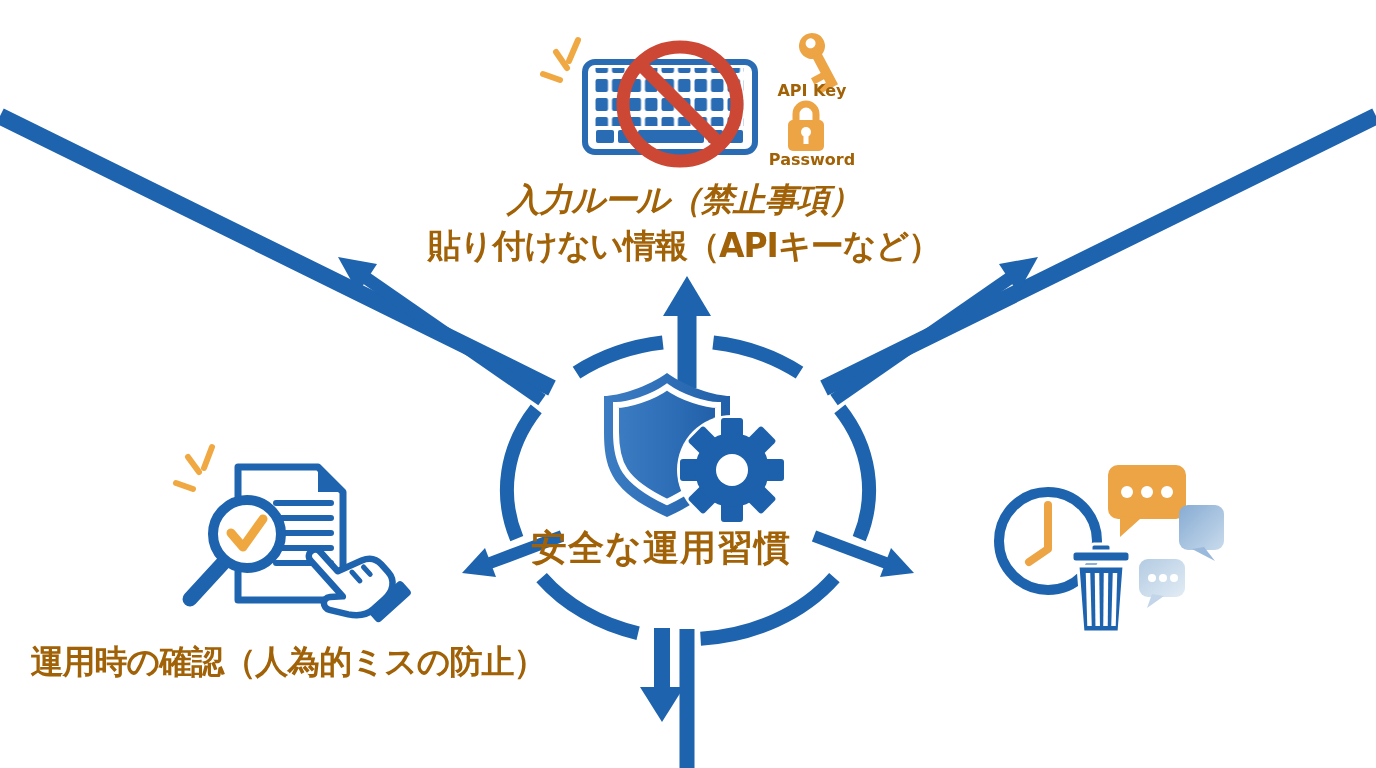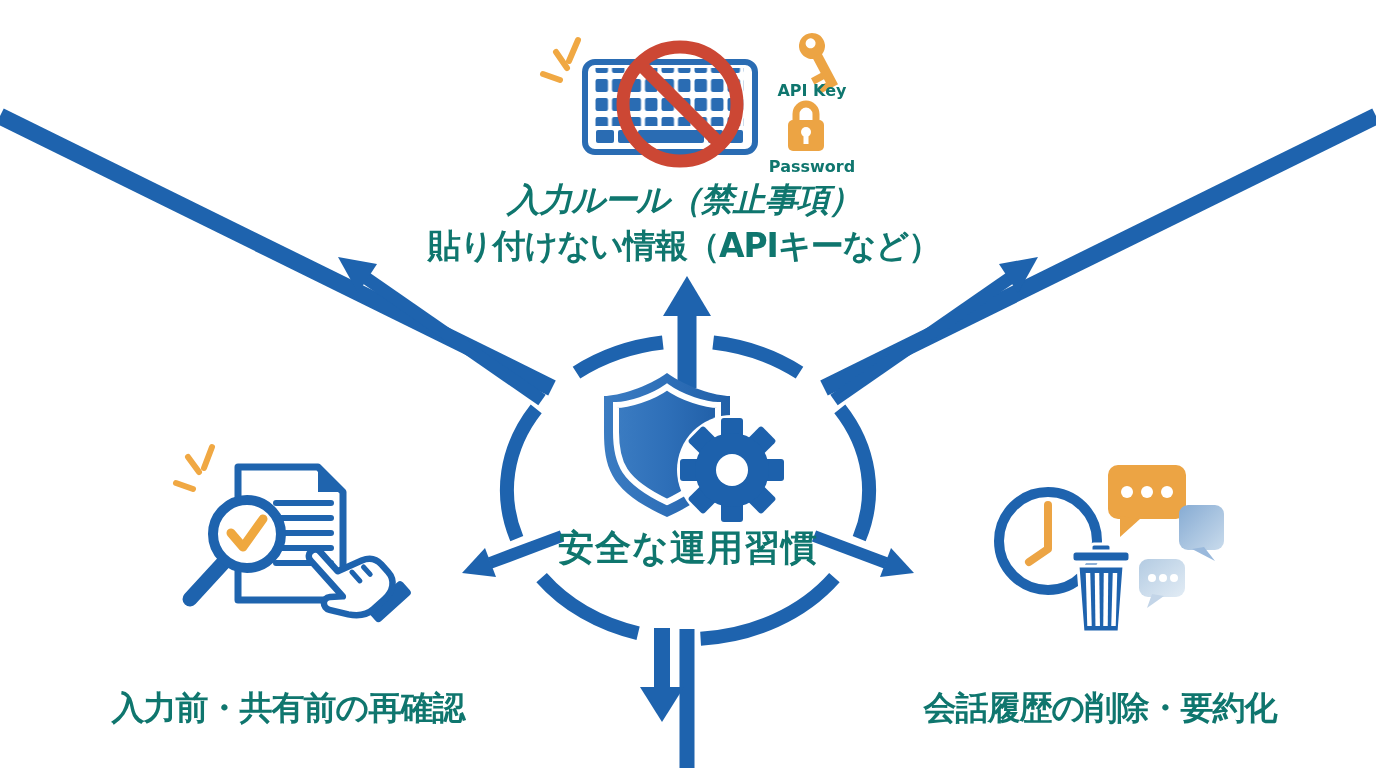--- a/index.html
+++ b/index.html
@@ -1,20 +1,20 @@
 <!DOCTYPE html>
 <html><head>
 <meta charset="utf-8">
 <style>
   html,body{margin:0;padding:0;background:#fff;}
   body{width:1376px;height:768px;position:relative;overflow:hidden;
        font-family:"DejaVu Sans","Liberation Sans",sans-serif;}
   .stage{position:absolute;inset:0;width:1376px;height:768px;}
   svg.art{position:absolute;left:0;top:0;}
-  .label{position:absolute;color:#0f766e;font-weight:800;text-align:center;white-space:nowrap;line-height:1.15;}
+  .label{position:absolute;color:#a16207;font-weight:800;text-align:center;white-space:nowrap;line-height:1.15;}
   .t-title{font-size:33px;letter-spacing:-1px;}
   .t-sub{font-size:33px;letter-spacing:-1px;}
   .hub-label{font-size:36px;letter-spacing:1px;}
   .tag{font-size:16px;font-weight:700;}
 </style>
 </head>
 <body>
 
 <div class="stage">
 
@@ -202,21 +202,20 @@
       <line x1="1106" y1="573" x2="1105.5" y2="626"></line>
       <line x1="1115" y1="573" x2="1113.5" y2="626"></line>
     </g>
   </g>
 </svg>
 
 <div class="label t-title" style="left:384px;top:181px;width:600px;font-style:italic;">入力ルール（禁止事項）</div>
 <div class="label t-sub" style="left:384px;top:227px;width:600px;">貼り付けない情報（APIキーなど）</div>
 
 <div class="label tag" style="left:757px;top:82px;width:110px;">API Key</div>
-<div class="label tag" style="left:757px;top:151px;width:110px;margin-top:7px;">Password</div>
-
-<div class="label hub-label" style="left:488px;top:527px;width:400px;">安全な運用習慣</div>
-
-<div class="label t-sub" style="left:18px;top:689px;width:540px;">入力前・共有前の再確認</div>
-
-<div class="label t-sub" style="left:848px;top:689px;width:504px;">会話履歴の削除・要約化</div>
+<div class="label tag" style="left:757px;top:151px;width:110px;">Password</div>
+
+<div class="label hub-label" style="left:461px;top:527px;width:400px;">安全な運用習慣</div>
+
+<div class="label t-title" style="left:18px;top:643px;width:540px;">運用時の確認（人為的ミスの防止）</div>
+
 
 </div>
 
 </body></html>

